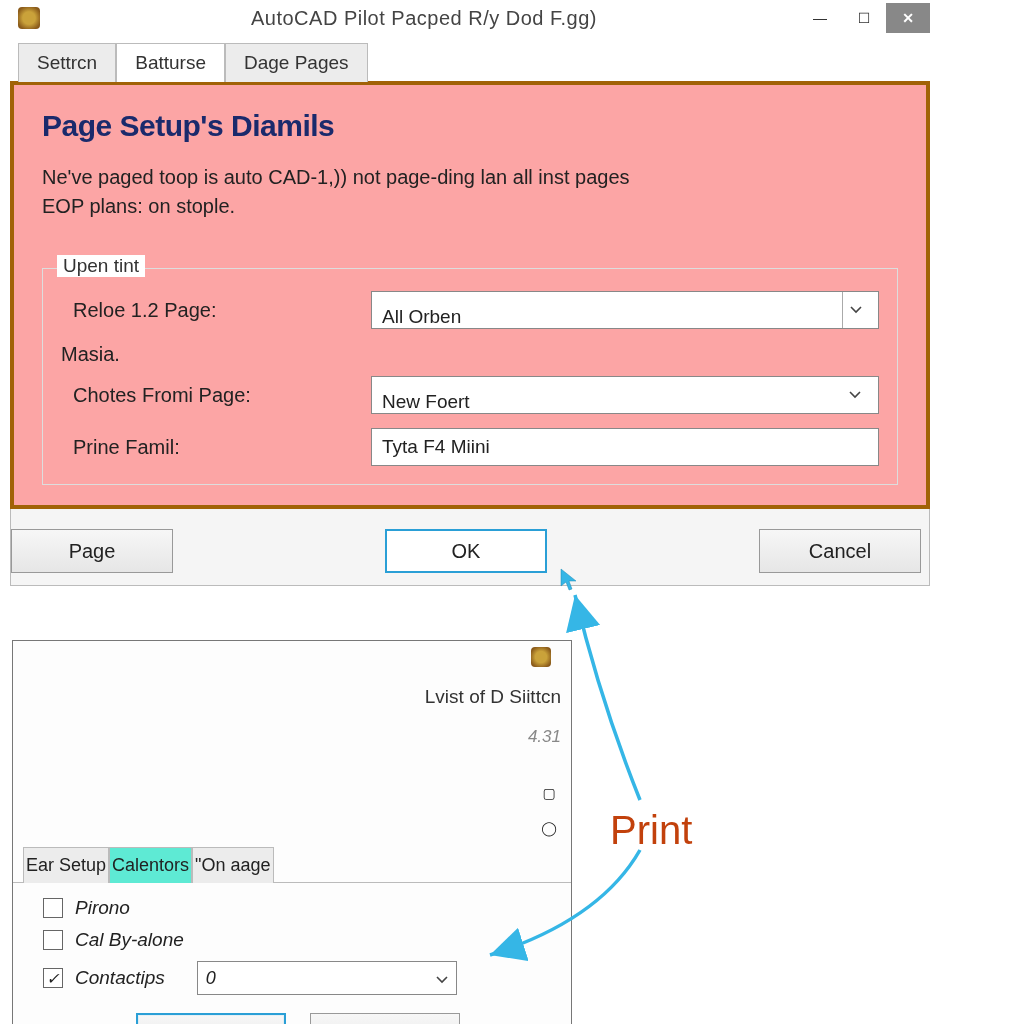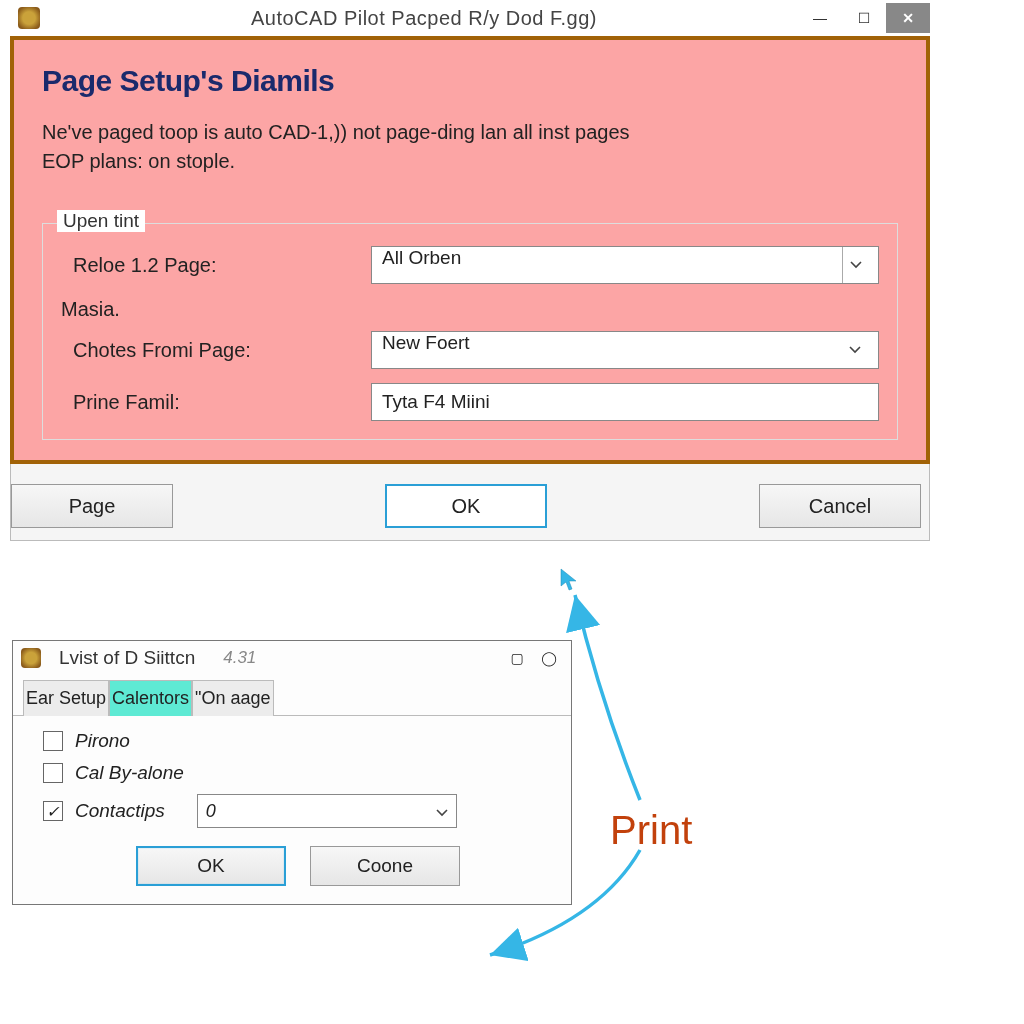--- a/index.html
+++ b/index.html
@@ -113,21 +113,21 @@
   padding-left: 12px;
 }
 .inline-label {
   font-size: 20px;
   color: #222;
   margin: 6px 0 10px 0;
 }
 .select {
   flex: 1;
   display: flex;
-  align-items: flex-start;
+  align-items: flex-end;
   border: 1px solid #888;
   height: 38px;
   padding: 0 10px;
   background: #fff;
   position: relative;
 }
 .select .selval { flex: 1; font-size: 19px; }
 .select .caret {
   width: 26px; height: 100%;
   border-left: 1px solid #aaa;
@@ -170,23 +170,24 @@
 
 .dialog2 {
   position: absolute;
   left: 12px;
   top: 640px;
   width: 560px;
   border: 1px solid #777;
   background: #fdfdfd;
 }
 .d2-title {
-  display: flex; align-items: center;
+  display: flex; align-items: flex-end;
   padding: 6px 10px 6px 8px;
-  gap: 8px;
+  gap: 19px;
+  flex-direction: column;
 }
 .d2-title .title-icon { width: 20px; height: 20px; }
 .d2-title-text { font-size: 19px; color: #333; }
 .d2-version { font-size: 17px; color: #888; margin-left: 20px; font-style: italic; }
 .d2-spacer { flex: 1; }
 .d2-ctrl { width: 24px; text-align: center; font-size: 14px; }
 .d2-tabs { display: flex; padding-left: 10px; margin-top: 4px; }
 .d2-tab {
   padding: 7px 2px;
   border: 1px solid #bbb;
@@ -262,20 +263,25 @@
   <div class="titlebar">
     <div class="title-icon"></div>
     <div class="title-text">AutoCAD Pilot Pacped R/y Dod F.gg)</div>
     <div class="winbtns">
       <div class="winbtn">—</div>
       <div class="winbtn">☐</div>
       <div class="winbtn close">✕</div>
     </div>
   </div>
 
+  <div class="tabs">
+    <div class="tab">Settrcn</div>
+    <div class="tab active">Batturse</div>
+    <div class="tab">Dage Pages</div>
+  </div>
 
   <div class="tab-content">
     <div class="section-title">Page Setup's Diamils</div>
     <div class="body-text">
       <span>Ne've paged toop is auto CAD-1,)) not page-ding lan all inst pages</span><br>
       <span>EOP plans: on stople.</span>
     </div>
 
     <div class="groupbox">
       <div class="group-legend">Upen tint</div>

